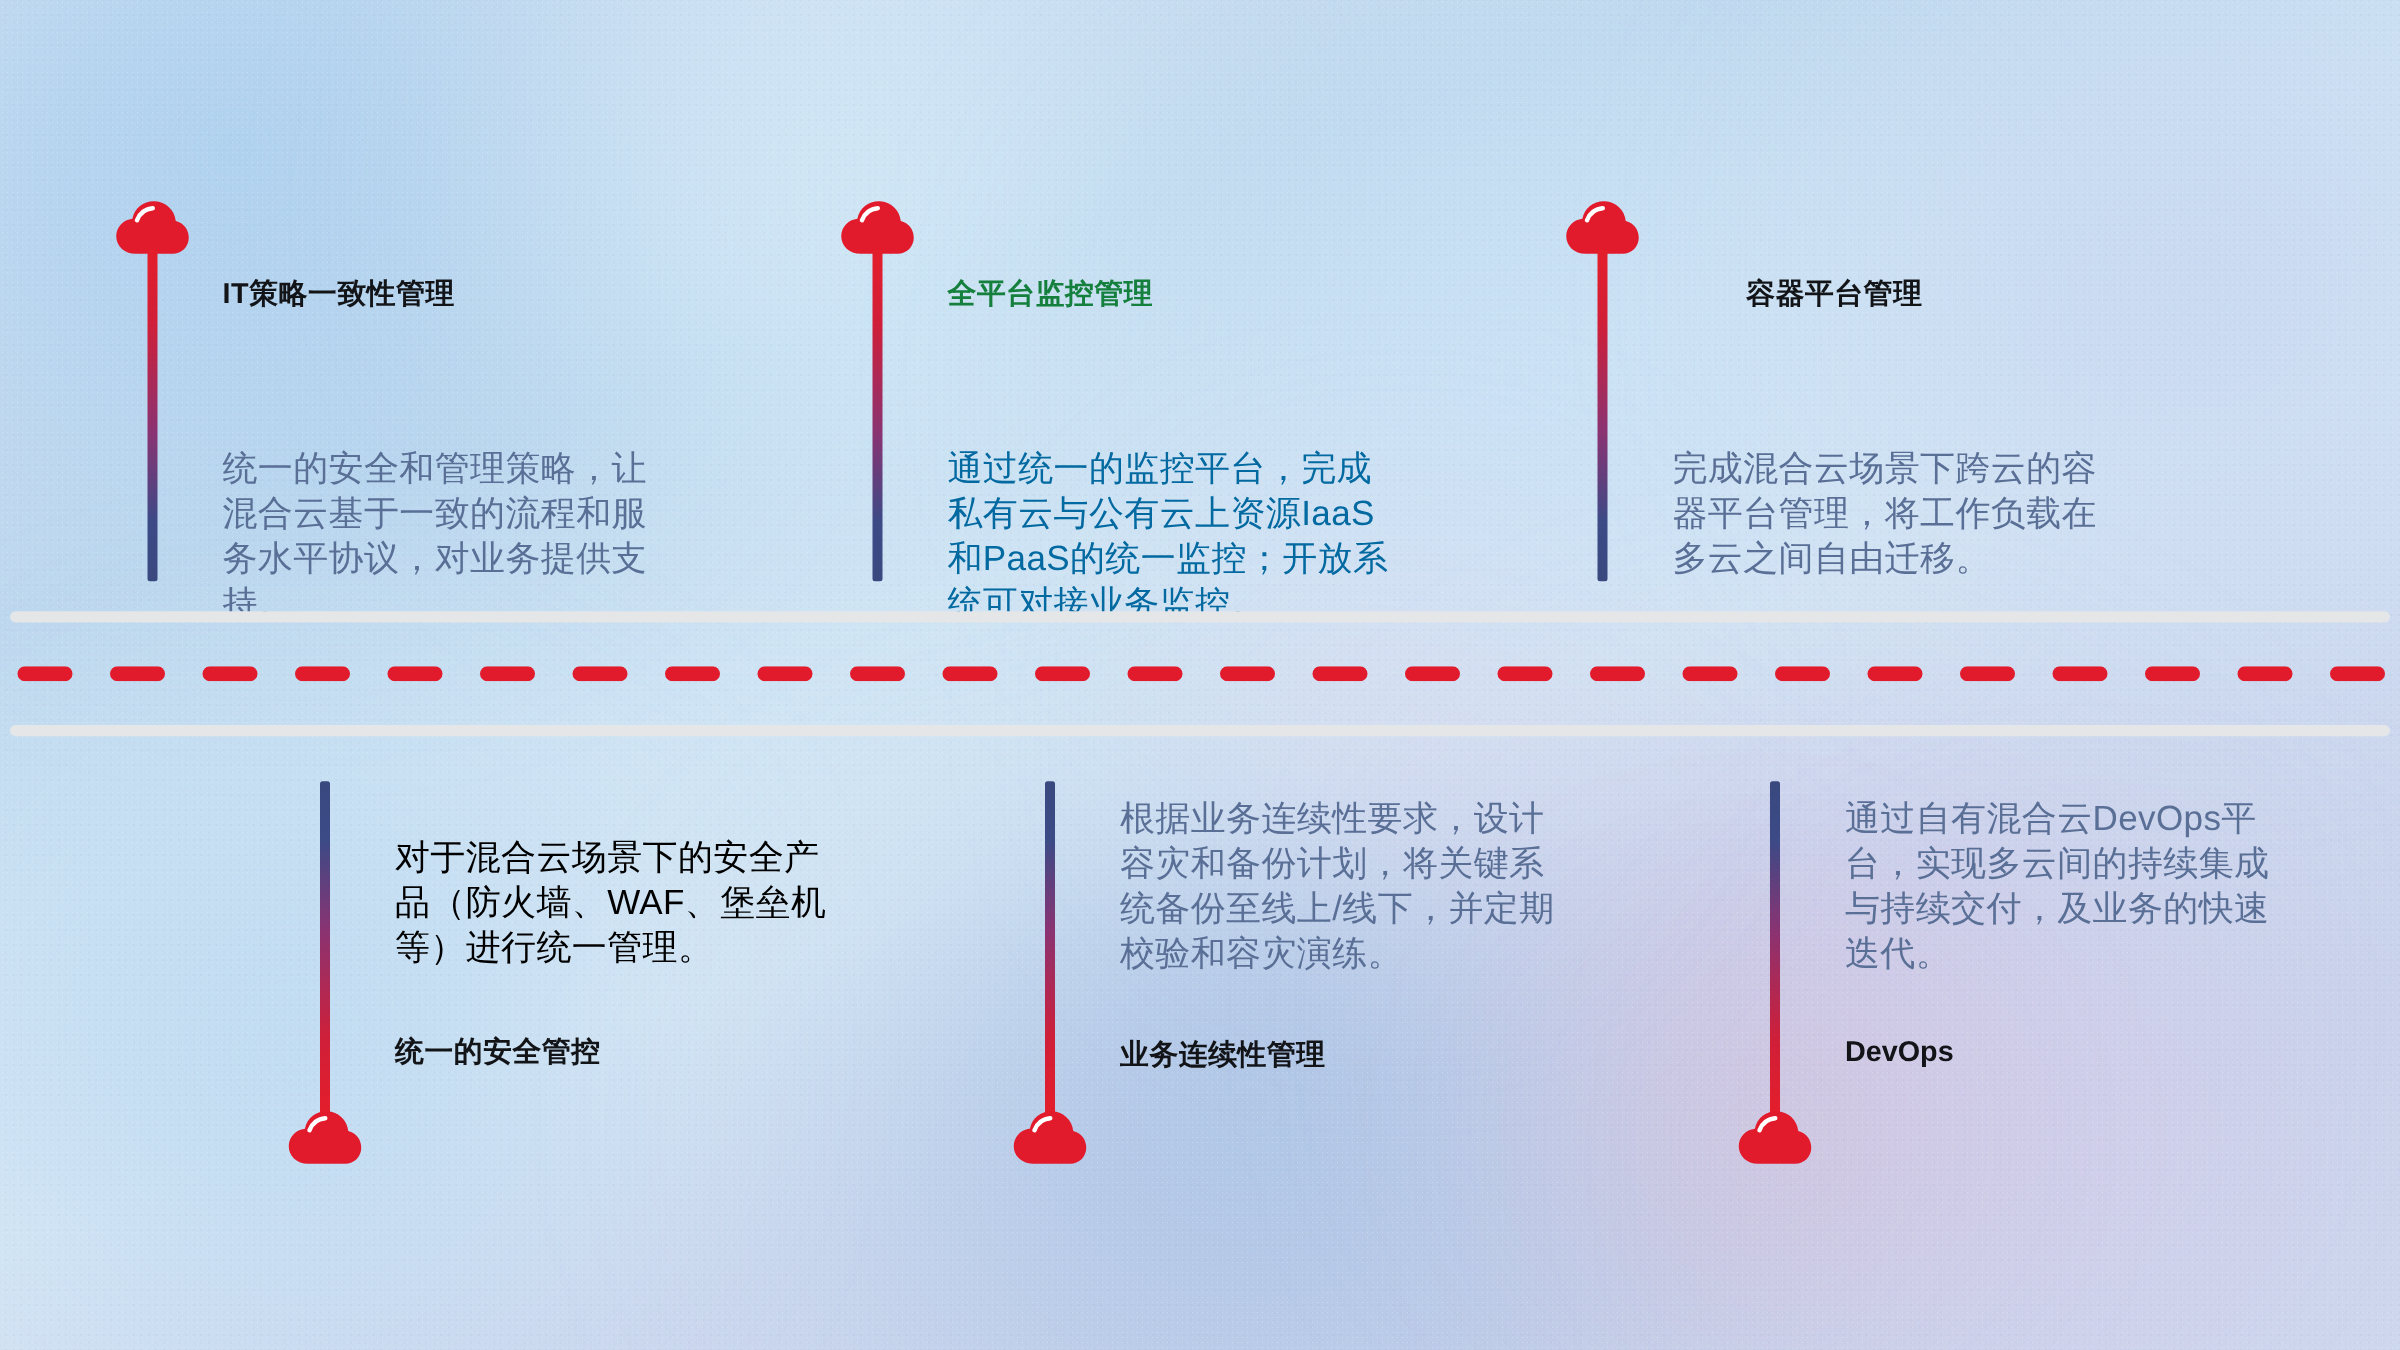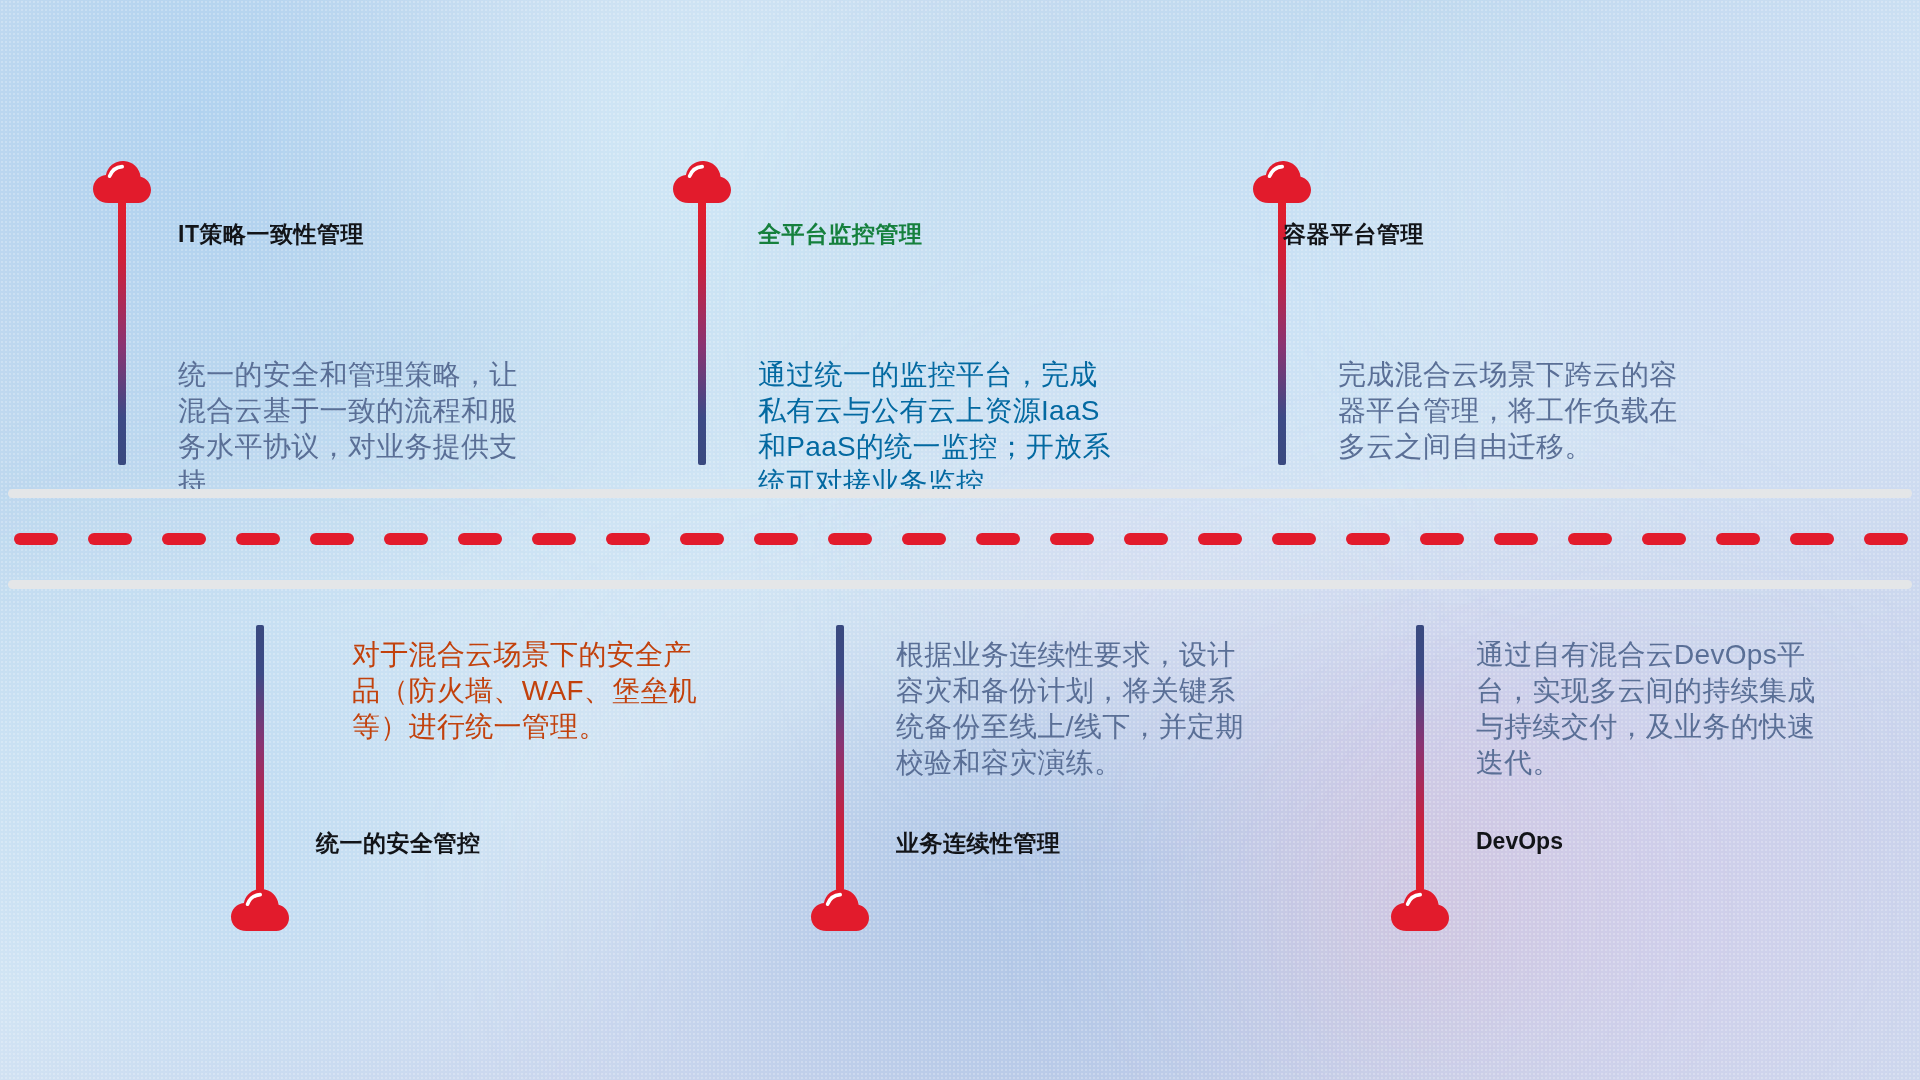--- a/index.html
+++ b/index.html
@@ -177,21 +177,21 @@
   </div>
 
   <div class="col">
     <div class="cloud" style="left:1252px; top:160px;">
       <svg viewBox="0 0 60 44" xmlns="http://www.w3.org/2000/svg">
         <path d="M16.5 43 C7.4 43 1 36.7 1 28.9 C1 21.6 6.6 15.6 13.9 14.9 C15.6 6.3 23.2 0.6 31.9 1.02 C40.6 1.4 47.7 8.1 48.6 16.7 C54.9 18.1 59 23.6 59 30.1 C59 37.2 53.3 43 46.2 43 Z" fill="#e21b2c"></path>
         <path d="M17.6 16.2 C19.6 10.7 24.4 7.0 30.2 6.6" fill="none" stroke="#ffffff" stroke-width="3.6" stroke-linecap="round"></path>
       </svg>
     </div>
     <div class="stem stem-down" style="left:1278px; top:200px; height:265px;"></div>
-    <div class="heading" style="left: 1283px; top: 223px; color: rgb(18, 20, 24);">容器平台管理</div>
+    <div class="heading" style="left: 1397px; top: 223px; color: rgb(18, 20, 24);">容器平台管理</div>
     <div class="body" style="left: 1338px; top: 357px; color: rgb(90, 111, 150);">完成混合云场景下跨云的容器平台管理，将工作负载在多云之间自由迁移。</div>
   </div>
 
   <div class="divider" style="top:489px; height:100px;">
     <div class="rail rail-top" style="background: rgb(228, 230, 232);"></div>
     <div class="dashes">
         <span class="dash" style="width: 44px; background: rgb(226, 27, 44); margin-right: 30px; margin-left: 14px;"></span>
         <span class="dash" style="width: 44px; background: rgb(226, 27, 44); margin-right: 30px; margin-left: 0px;"></span>
         <span class="dash" style="width: 44px; background: rgb(226, 27, 44); margin-right: 30px; margin-left: 0px;"></span>
         <span class="dash" style="width: 44px; background: rgb(226, 27, 44); margin-right: 30px; margin-left: 0px;"></span>
@@ -216,22 +216,22 @@
         <span class="dash" style="width: 44px; background: rgb(226, 27, 44); margin-right: 30px; margin-left: 0px;"></span>
         <span class="dash" style="width: 44px; background: rgb(226, 27, 44); margin-right: 30px; margin-left: 0px;"></span>
         <span class="dash" style="width: 44px; background: rgb(226, 27, 44); margin-right: 30px; margin-left: 0px;"></span>
         <span class="dash" style="width: 44px; background: rgb(226, 27, 44); margin-right: 30px; margin-left: 0px;"></span>
       </div>
     <div class="rail rail-bottom" style="background: rgb(228, 230, 232);"></div>
   </div>
 
   <div class="col">
     <div class="stem stem-up" style="left:256px; top:625px; height:266px;"></div>
-    <div class="body" style="left: 316px; top: 637px; color: #c2410c; margin-left: 36px;">对于混合云场景下的安全产品（防火墙、WAF、堡垒机等）进行统一管理。</div>
-    <div class="heading" style="left: 316px; top: 832px; color: rgb(18, 20, 24);">统一的安全管控</div>
+    <div class="body" style="left: 316px; top: 668px; color: #000000;">对于混合云场景下的安全产品（防火墙、WAF、堡垒机等）进行统一管理。</div>
+    <div class="heading" style="left: 316px; top: 832px; color: rgb(18, 20, 24); font-family: Liberation Mono, monospace;">统一的安全管控</div>
     <div class="cloud" style="left:230px; top:888px;">
       <svg viewBox="0 0 60 44" xmlns="http://www.w3.org/2000/svg">
         <path d="M16.5 43 C7.4 43 1 36.7 1 28.9 C1 21.6 6.6 15.6 13.9 14.9 C15.6 6.3 23.2 0.6 31.9 1.02 C40.6 1.4 47.7 8.1 48.6 16.7 C54.9 18.1 59 23.6 59 30.1 C59 37.2 53.3 43 46.2 43 Z" fill="#e21b2c"></path>
         <path d="M17.6 16.2 C19.6 10.7 24.4 7.0 30.2 6.6" fill="none" stroke="#ffffff" stroke-width="3.6" stroke-linecap="round"></path>
       </svg>
     </div>
   </div>
 
   <div class="col">
     <div class="stem stem-up" style="left:836px; top:625px; height:266px;"></div>

